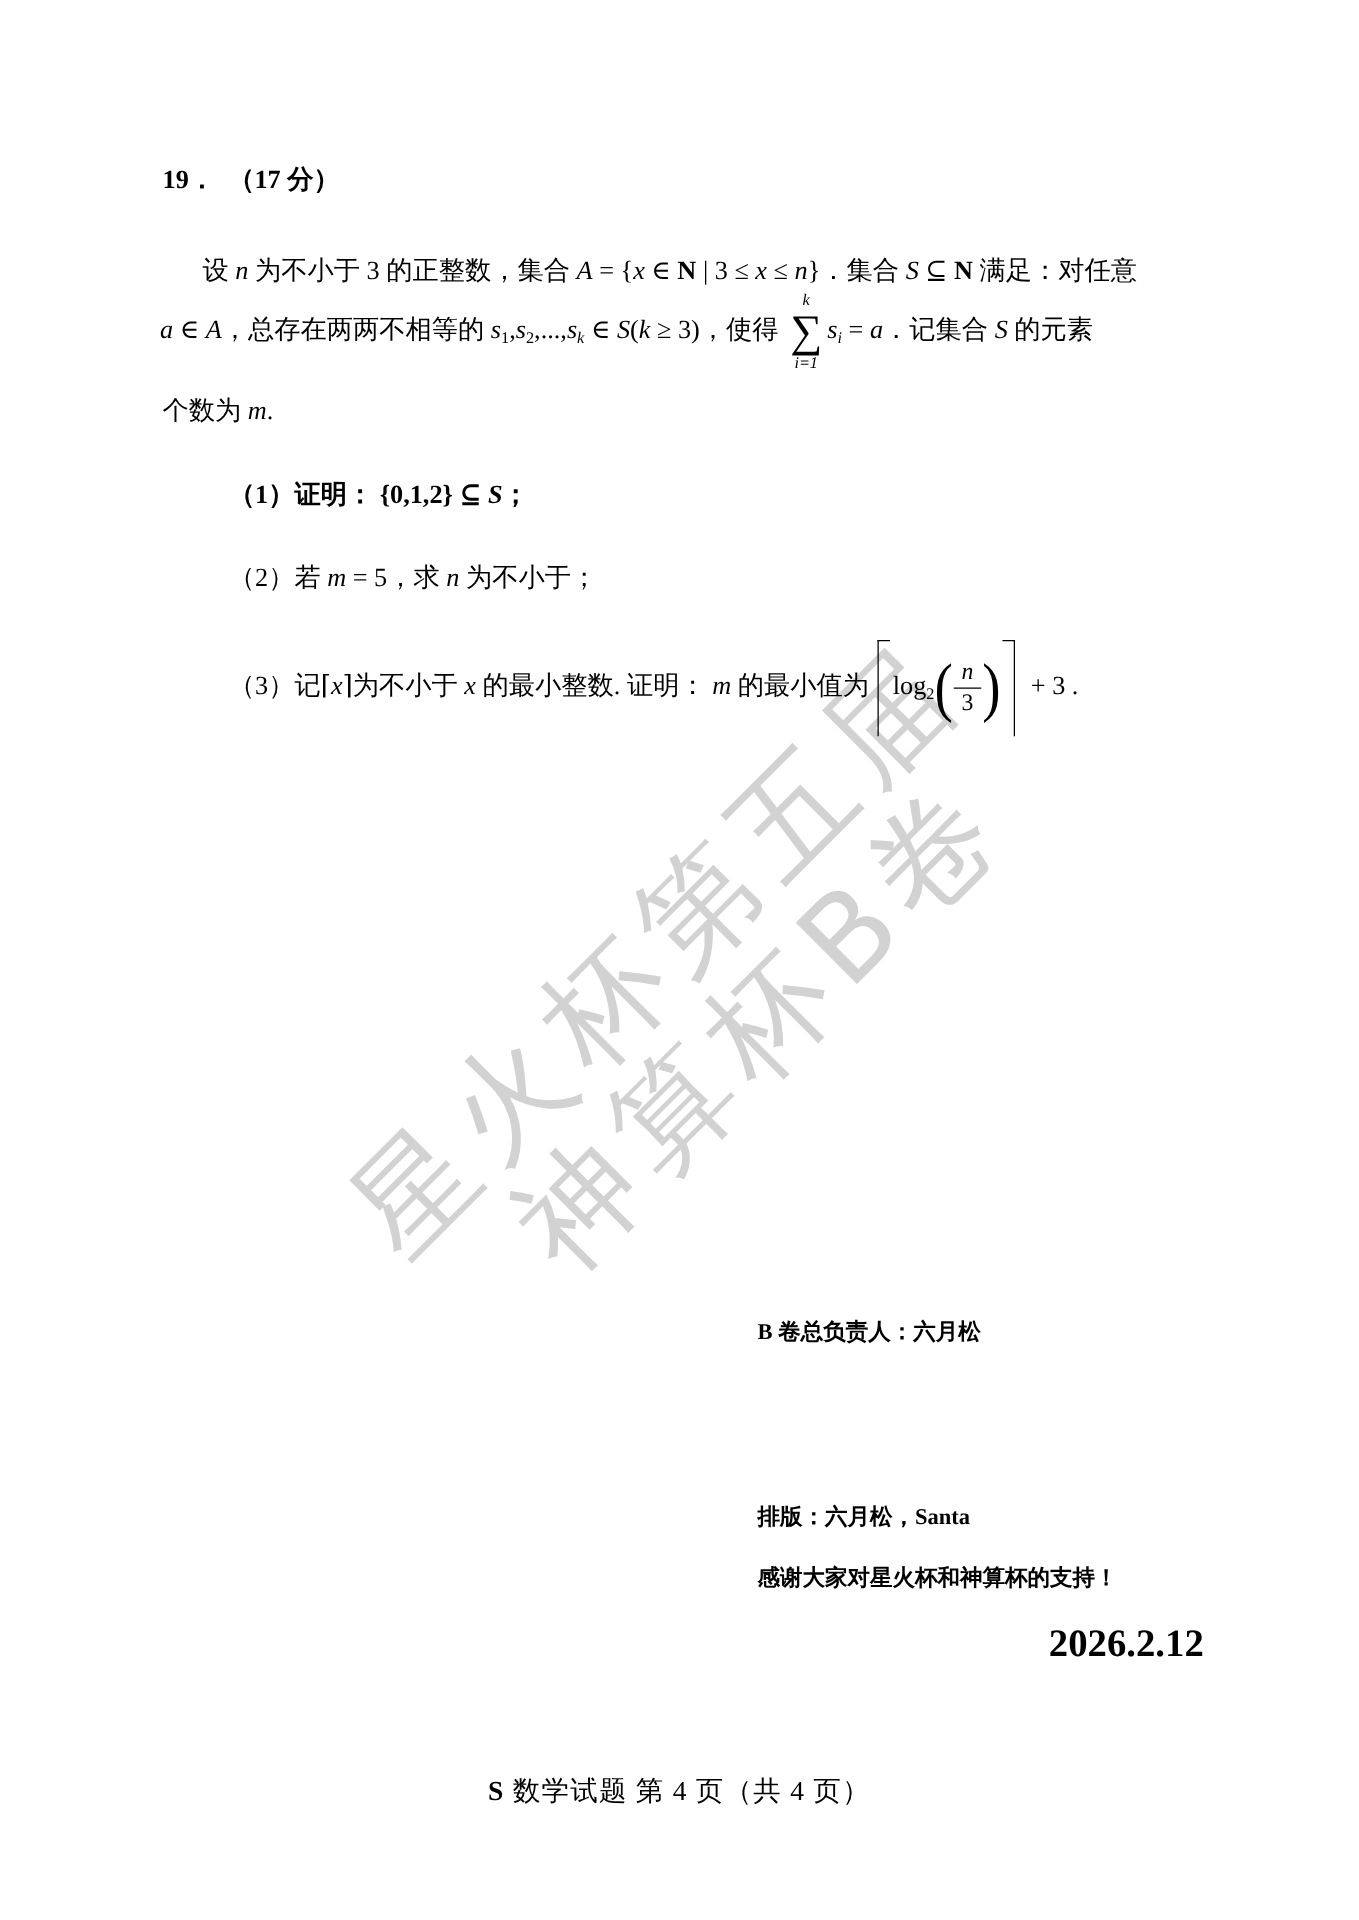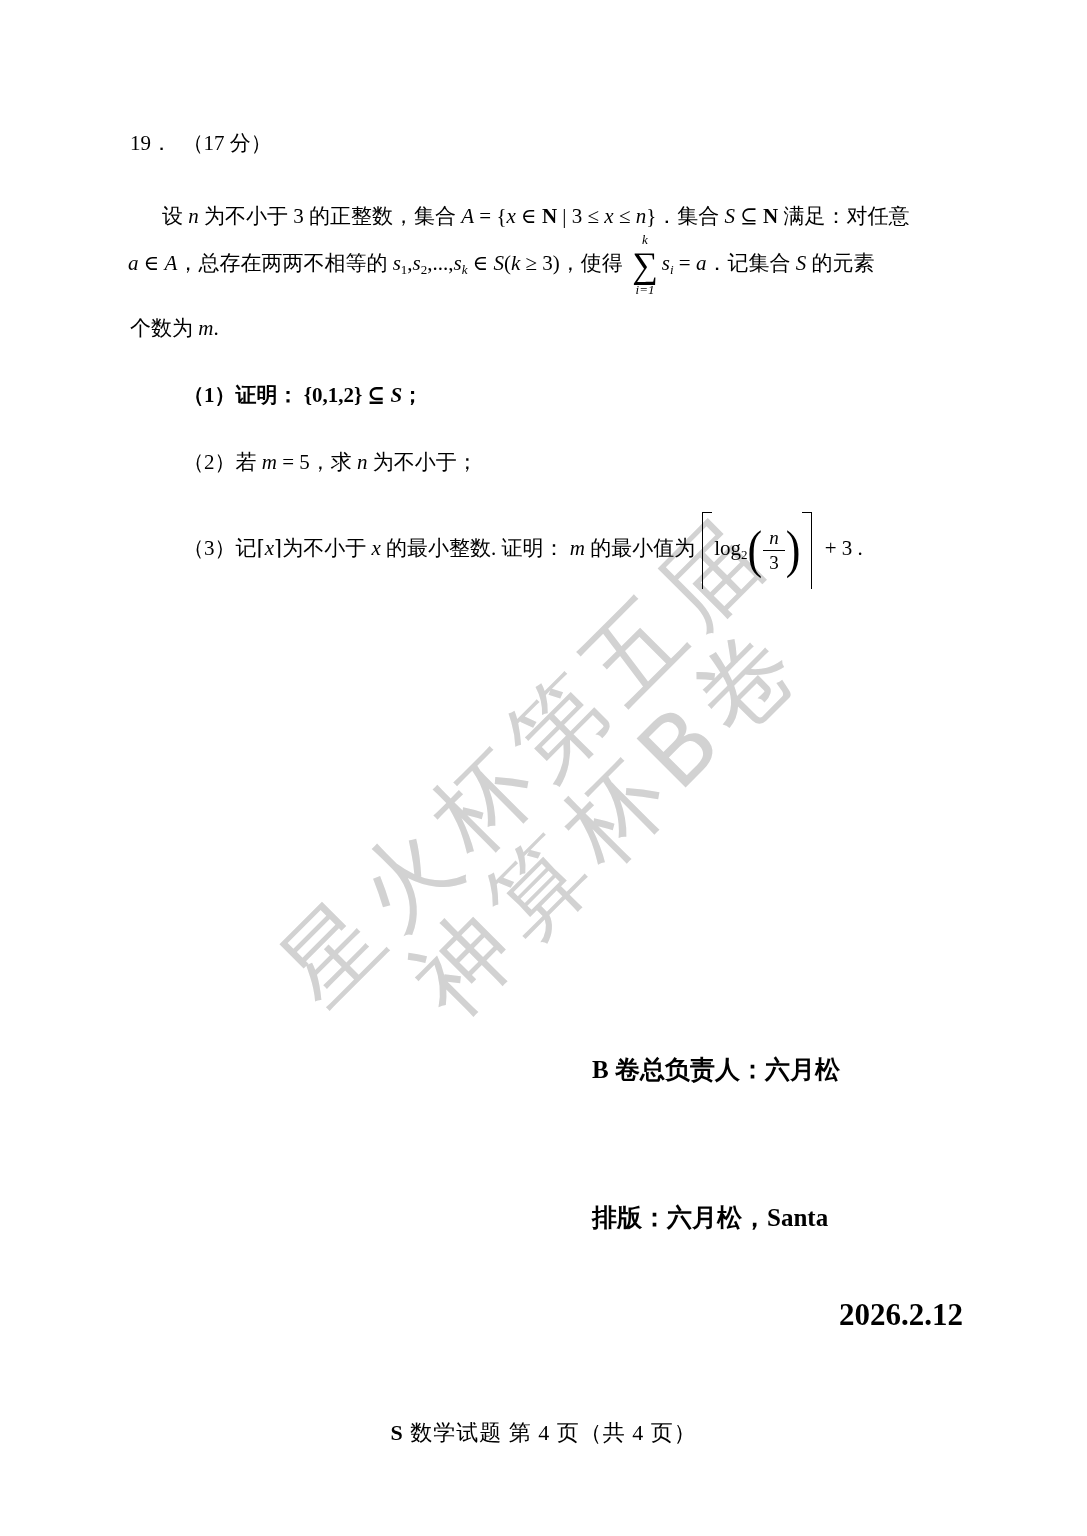--- a/index.html
+++ b/index.html
@@ -2,21 +2,21 @@
 <html><head>
 <meta charset="utf-8">
 <style>
   html,body{margin:0;padding:0;background:#888;}
   .page{
     position:relative;width:1087px;height:1536px;background:#ffffff;
     font-family:"Liberation Serif","DejaVu Serif",serif;color:#000;
     overflow:hidden;margin:0 auto;
   }
   .tline{position:absolute;font-size:21px;white-space:pre;z-index:2;}
-  #l-header{left:130px;top:129px;}
+  #l-header{left:130px;top:129px;font-weight:bold;}
   #l-i1{left:162px;top:186px;margin-top:16px;}
   #l-i2{left:128px;top:228px;line-height:70px;height:70px;}
   #l-i3{left:130px;top:314px;}
   #l-p1{left:183px;top:381px;font-weight:bold;}
   #l-p2{left:183px;top:448px;}
   #l-p3{left:183px;top:504px;line-height:88px;height:88px;}
   .rm{font-style:normal;}
   .it{font-style:italic;}
   .bf{font-weight:bold;}
   .sb{font-size:13px;vertical-align:-4px;}
@@ -24,21 +24,21 @@
   .sum{display:inline-flex;flex-direction:column;align-items:center;vertical-align:middle;line-height:1;margin:0 4px;}
   .sum .top{font-size:13px;font-style:italic;line-height:1.1;}
   .sum .glyph{font-size:36px;line-height:1;}
   .sum .bot{font-size:13px;font-style:italic;line-height:1.1;}
   .frac{display:inline-flex;flex-direction:column;align-items:center;vertical-align:middle;line-height:1.15;font-size:19px;margin:0 1px;}
   .frac .num{font-style:italic;border-bottom:1.4px solid #000;padding:0 6px 1px;}
   .frac .den{padding:1px 6px 0;}
   .ceil-l{display:inline-block;width:9px;height:76px;border-left:1.8px solid #000;border-top:1.8px solid #000;vertical-align:middle;margin:0 2px 0 7px;}
   .ceil-r{display:inline-block;width:9px;height:76px;border-right:1.8px solid #000;border-top:1.8px solid #000;vertical-align:middle;margin:0 7px 0 2px;}
   .paren{font-size:44px;vertical-align:middle;line-height:1;display:inline-block;transform:scaleY(1.2);}
-  .credit{position:absolute;left:592px;font-size:25px;font-weight:bold;white-space:pre;z-index:2;}
+  .credit{position:absolute;left:606px;font-size:18px;font-weight:bold;white-space:pre;z-index:2;}
   #c1{top:1053px;} #c2{top:1103px;} #c3{top:1152px;} #c4{top:1201px;} #c5{top:1250px;}
   #c-date{position:absolute;right:124px;top:1297px;font-size:31px;font-weight:bold;z-index:2;}
   #footer{position:absolute;left:0;top:1418px;width:100%;text-align:center;font-size:22px;letter-spacing:1px;z-index:2;}
   .wm{
     position:absolute;z-index:1;color:#d2d2d2;
     font-family:"DejaVu Sans","Liberation Sans",sans-serif;
     font-size:95px;letter-spacing:12px;white-space:pre;
     transform:rotate(-45deg);transform-origin:48px 50%;
   }
   #wm1{left:285px;top:890px;}
@@ -57,17 +57,18 @@
   <div class="tline" id="l-i1"><span class="rm">设 </span><span class="it">n</span><span class="rm"> 为不小于 3 的正整数，集合 </span><span class="it">A</span><span class="rm"> = {</span><span class="it">x</span><span class="rm"> ∈ </span><span class="bf">N</span><span class="rm"> | 3 ≤ </span><span class="it">x</span><span class="rm"> ≤ </span><span class="it">n</span><span class="rm">}．集合 </span><span class="it">S</span><span class="rm"> ⊆ </span><span class="bf">N</span><span class="rm"> 满足：对任意</span></div>
   <div class="tline" id="l-i2"><span class="it">a</span><span class="rm"> ∈ </span><span class="it">A</span><span class="rm">，总存在两两不相等的 </span><span class="it">s</span><span class="sb">1</span><span class="rm">,</span><span class="it">s</span><span class="sb">2</span><span class="rm">,...,</span><span class="it">s</span><span class="sbit">k</span><span class="rm"> ∈ </span><span class="it">S</span><span class="rm">(</span><span class="it">k</span><span class="rm"> ≥ 3)，使得 </span><span class="sum"><span class="top">k</span><span class="glyph">∑</span><span class="bot">i=1</span></span><span class="it">s</span><span class="sbit">i</span><span class="rm"> = </span><span class="it">a</span><span class="rm">．记集合 </span><span class="it">S</span><span class="rm"> 的元素</span></div>
   <div class="tline" id="l-i3"><span class="rm">个数为 </span><span class="it">m</span><span class="rm">.</span></div>
 
   <div class="tline" id="l-p1"><span class="rm">（1）证明： {0,1,2} ⊆ </span><span class="it">S</span><span class="rm">；</span></div>
   <div class="tline" id="l-p2"><span class="rm">（2）若 </span><span class="it">m</span><span class="rm"> = 5，求 </span><span class="it">n</span><span class="rm"> 为不小于；</span></div>
   <div class="tline" id="l-p3"><span class="rm">（3）记</span><span class="rm">⌈</span><span class="it">x</span><span class="rm">⌉</span><span class="rm">为不小于 </span><span class="it">x</span><span class="rm"> 的最小整数. 证明： </span><span class="it">m</span><span class="rm"> 的最小值为</span><span class="ceil-l"></span><span class="rm">log</span><span class="sb">2</span><span class="paren">(</span><span class="frac"><span class="num">n</span><span class="den">3</span></span><span class="paren">)</span><span class="ceil-r"></span><span class="rm"> + 3 .</span></div>
 
   <div class="credit" id="c1">B 卷总负责人：六月松</div>
   <div class="credit" id="c4">排版：六月松，Santa</div>
+  <div class="credit" id="c5">感谢大家对星火杯和神算杯的支持！</div>
   <div id="c-date">2026.2.12</div>
 
   <div id="footer"><span class="bf">S</span><span class="rm">  数学试题  第 4 页（共 4 页）</span></div>
 
 </div>
 
 </body></html>

